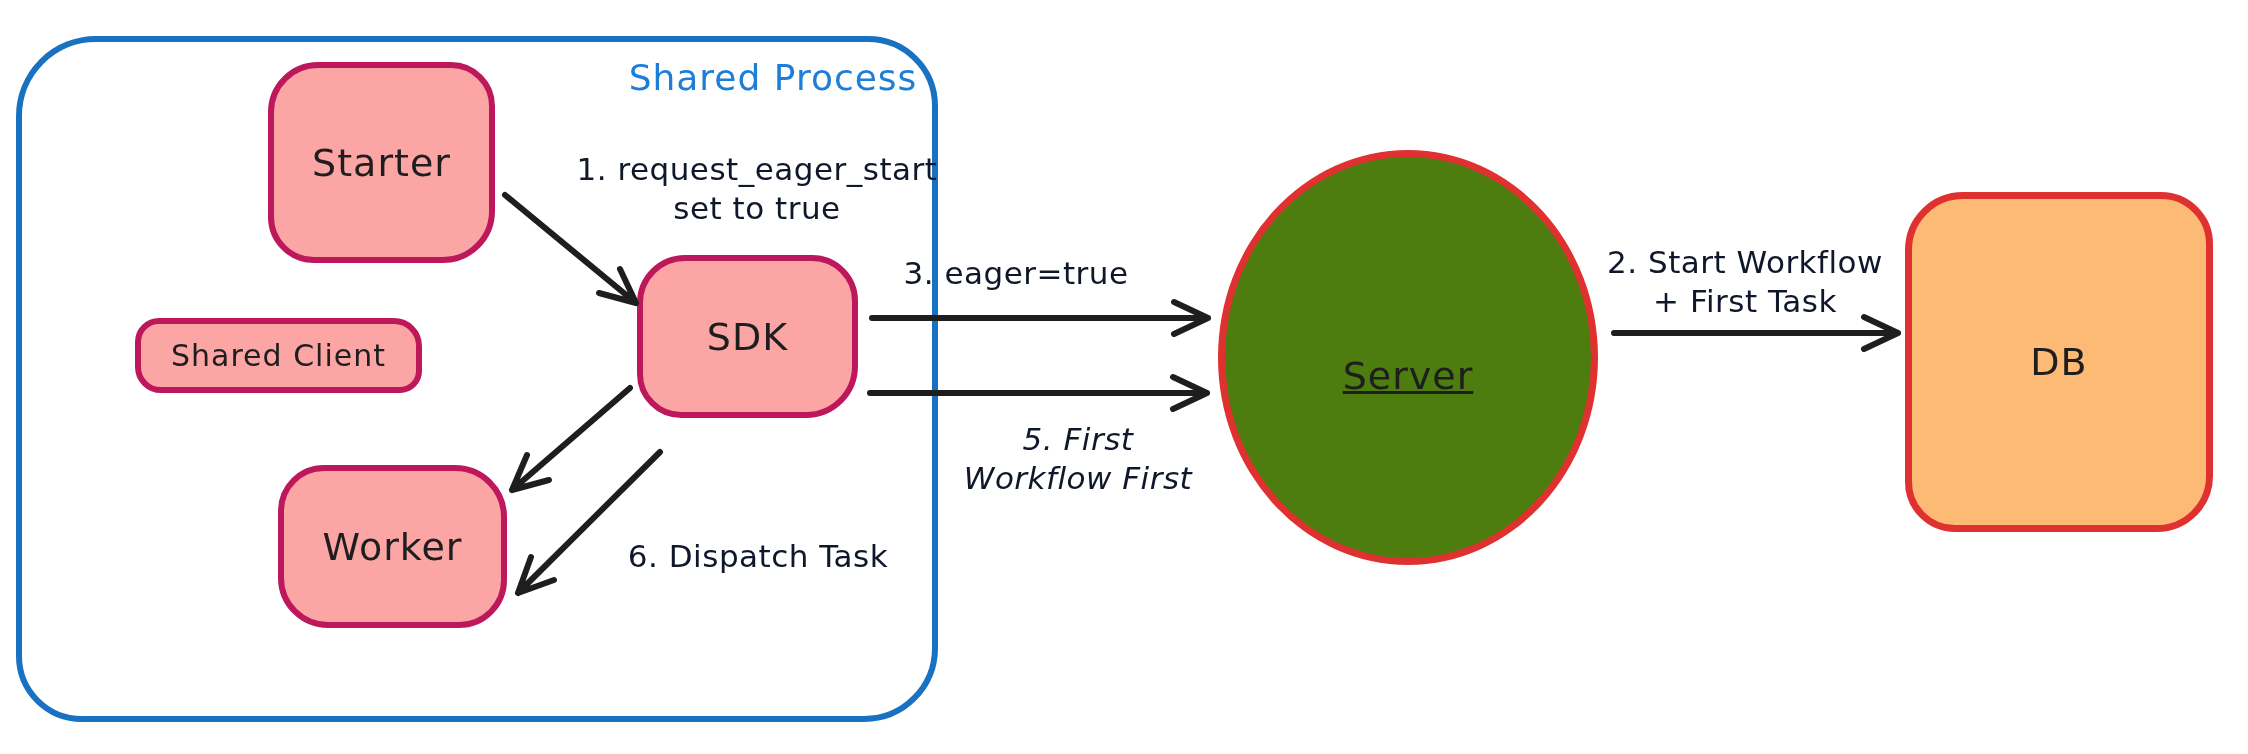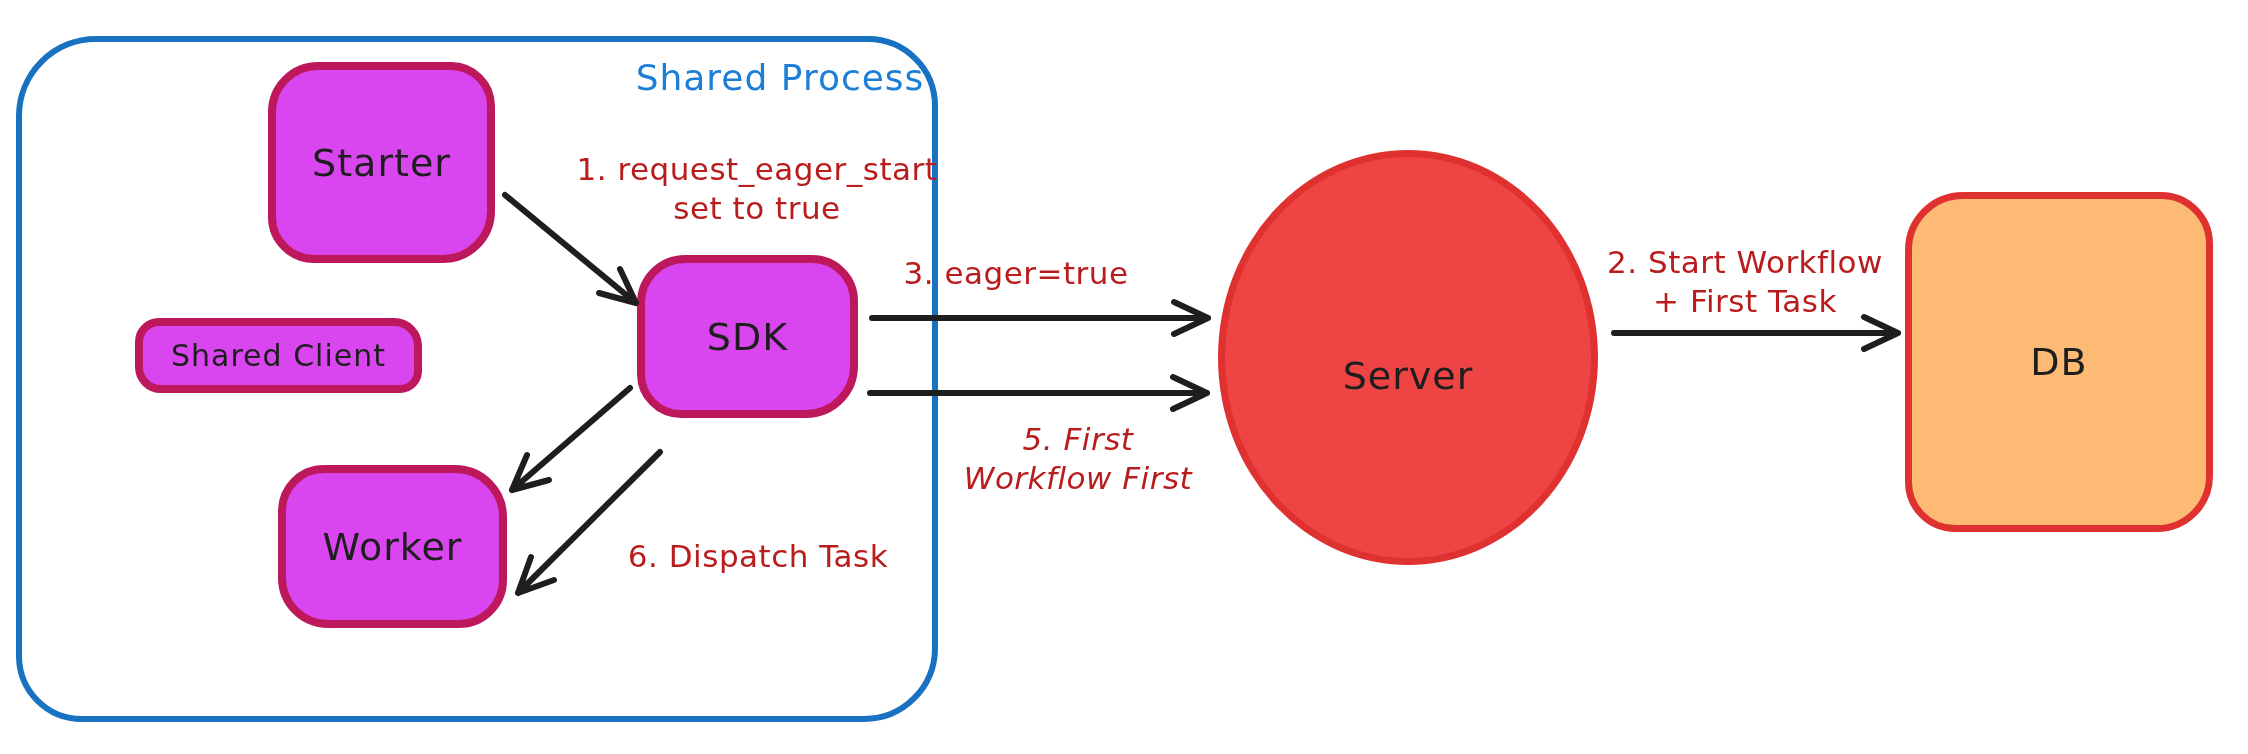--- a/index.html
+++ b/index.html
@@ -30,27 +30,26 @@
   }
   .process-title {
     position: absolute;
     left: 773px;
     top: 77px;
     transform: translate(-50%, -50%);
     font-size: 36px;
     letter-spacing: 1px;
     color: #1c7ed6;
     white-space: nowrap;
-    margin-left: 7px;
   }
   .node {
     position: absolute;
     box-sizing: border-box;
-    background: #d946ef;
-    border: 8px solid #be185d;
+    background: #fca5a5;
+    border: 6px solid #be185d;
     display: flex;
     align-items: center;
     justify-content: center;
     font-size: 38px;
     letter-spacing: 1px;
     color: #1e1e1e;
   }
   .node-starter {
     left: 268px; top: 62px; width: 227px; height: 201px;
     border-radius: 50px 44px 52px 46px;
@@ -63,40 +62,41 @@
   .node-worker {
     left: 278px; top: 465px; width: 229px; height: 163px;
     border-radius: 46px 52px 48px 50px;
   }
   .node-sdk {
     left: 637px; top: 255px; width: 221px; height: 163px;
     border-radius: 48px 46px 52px 44px;
   }
   .node-server {
     left: 1218px; top: 150px; width: 380px; height: 415px;
-    background: #ef4444;
+    background: #4d7c0f;
     border: 7px solid #e03131;
     border-radius: 50%;
     padding-top: 36px;
+    text-decoration: underline;
   }
   .node-db {
     left: 1905px; top: 192px; width: 308px; height: 340px;
     background: #fdba74;
     border: 7px solid #e03131;
     border-radius: 58px 52px 56px 50px;
   }
   .annotation {
     position: absolute;
     transform: translate(-50%, -50%);
     text-align: center;
     font-size: 31px;
     line-height: 39px;
     letter-spacing: 0.5px;
     white-space: nowrap;
-    color: #b91c1c;
+    color: #0f172a;
   }
   .ann-create-shared-client { left: 157px;  top: 258px; }
   .ann-request-eager-start  { left: 757px;  top: 189px; }
   .ann-reserve-slot         { left: 521px;  top: 411px; }
   .ann-eager-true           { left: 1016px; top: 273px; }
   .ann-start-workflow       { left: 1745px; top: 282px; }
   .ann-first-workflow-task  { left: 1078px; top: 459px; font-style: italic; }
   .ann-dispatch-task        { left: 758px;  top: 556px; }
   .wire-layer {
     position: absolute;

